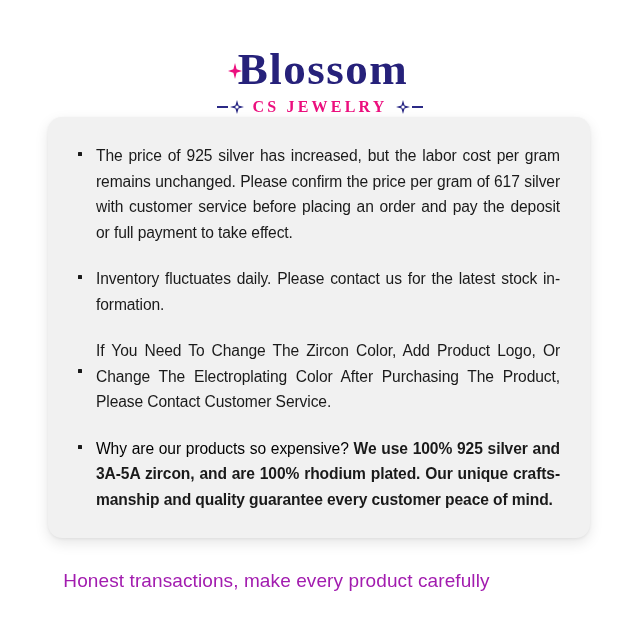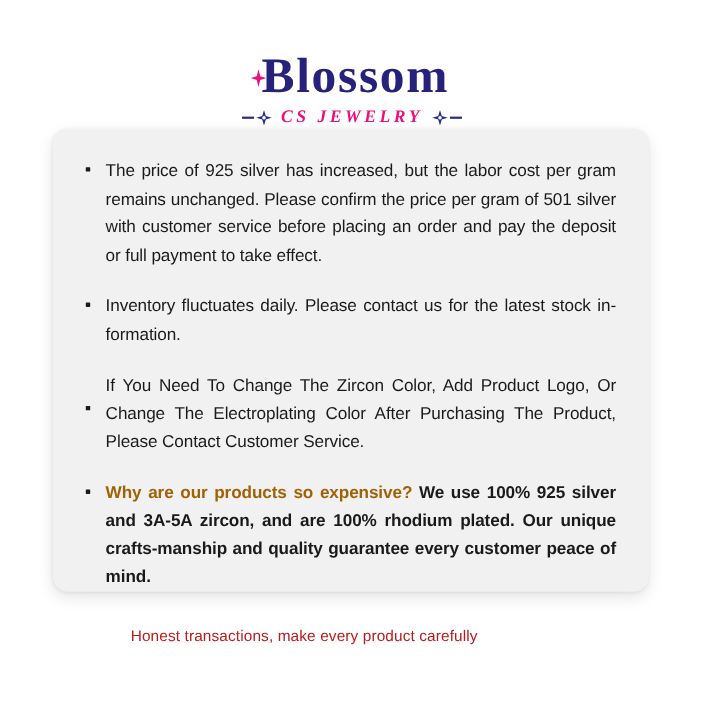--- a/index.html
+++ b/index.html
@@ -48,21 +48,20 @@
     height: 16px;
     pointer-events: none;
   }
 
   .brand-sub {
     margin-top: 5px;
     display: flex;
     align-items: center;
     justify-content: center;
     gap: 7px;
-    font-style: italic;
   }
 
   .brand-sub-text {
     font-family: "Liberation Serif", serif;
     font-size: 16px;
     font-weight: 700;
     letter-spacing: 3.2px;
     color: #ec0f7e;
     white-space: nowrap;
   }
@@ -112,34 +111,34 @@
   .note-text {
     font-family: "Liberation Sans", sans-serif;
     font-size: 15.6px;
     line-height: 25.5px;
     color: #1a1a1a;
     text-align: justify;
     text-justify: inter-word;
     letter-spacing: -0.1px;
   }
 
-  .note-text .hl { color: #a16207; font-weight: 700; }
+  .note-text .hl { color: #000000; font-weight: 400; }
 
   .note--q .note-text { font-weight: 600; }
 
   
   .footer {
     position: absolute;
     left: 0;
     top: 570px;
     width: 553px;
     text-align: center;
     font-family: "Liberation Sans", sans-serif;
-    font-size: 14px;
-    color: #b91c1c;
+    font-size: 19px;
+    color: #a21caf;
     letter-spacing: 0.1px;
   }
 </style>
 </head>
 <body>
 
 <div class="page">
 
   <div class="brand">
     <div class="brand-name">
@@ -165,21 +164,21 @@
         <span class="dash"></span>
       </span>
     </div>
   </div>
 
   <div class="card">
     <ul class="notes">
 
       <li class="note">
         <span class="note-bullet"></span>
-        <div class="note-text">The price of 925 silver has increased, but the labor cost per gram remains unchanged. Please confirm the price per gram of 501 silver with customer service before placing an order and pay the deposit or full payment to take effect.</div>
+        <div class="note-text">The price of 925 silver has increased, but the labor cost per gram remains unchanged. Please confirm the price per gram of 617 silver with customer service before placing an order and pay the deposit or full payment to take effect.</div>
       </li>
 
       <li class="note">
         <span class="note-bullet"></span>
         <div class="note-text">Inventory fluctuates daily. Please contact us for the latest stock in-formation.</div>
       </li>
 
       <li class="note note--mid">
         <span class="note-bullet"></span>
         <div class="note-text">If You Need To Change The Zircon Color, Add Product Logo, Or Change The Electroplating Color After Purchasing The Product, Please Contact Customer Service.</div>

